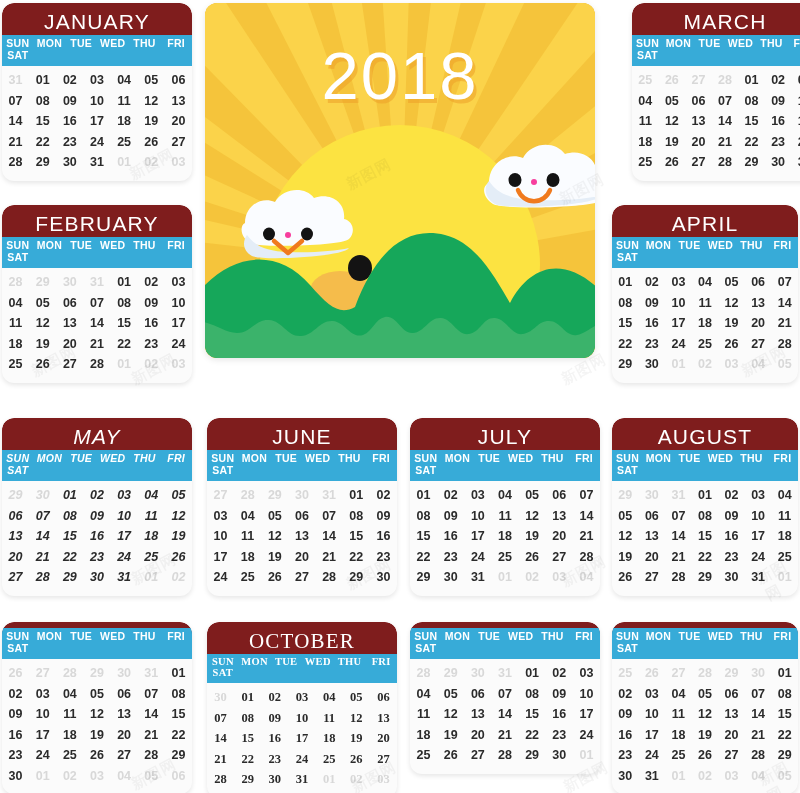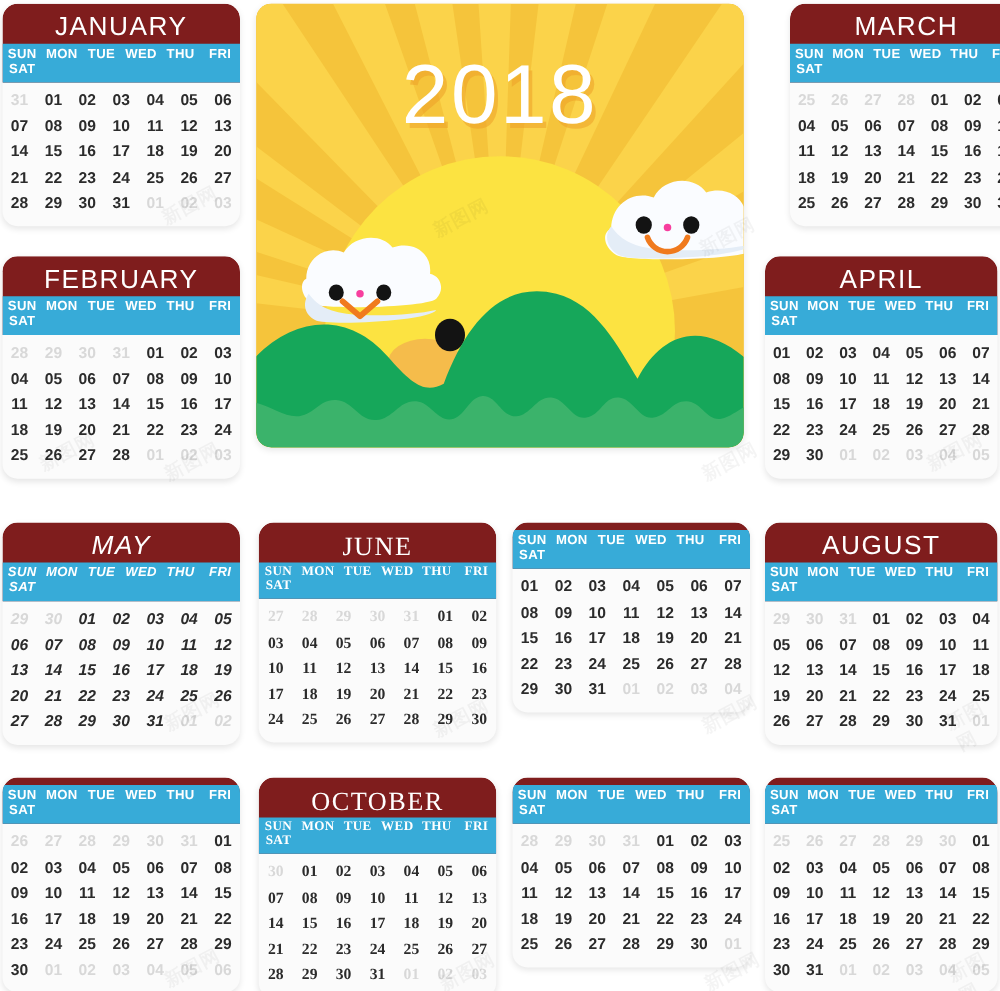--- a/index.html
+++ b/index.html
@@ -468,21 +468,21 @@
           <div class="day">26</div>
           <div class="day">27</div>
           <div class="day">28</div>
           <div class="day">29</div>
           <div class="day">30</div>
           <div class="day">31</div>
           <div class="day muted">01</div>
           <div class="day muted">02</div>
         </div>
       </div>
-      <div class="month-card" style="left: 207px; top: 418px; width: 190px; font-family: Liberation Serif, serif;">
+      <div class="month-card" style="left: 207px; top: 418px; width: 190px;">
         <div class="month-header">
           <div class="month-title">JUNE</div>
           <div class="weekday-row">
             <div class="weekday">SUN</div>
             <div class="weekday">MON</div>
             <div class="weekday">TUE</div>
             <div class="weekday">WED</div>
             <div class="weekday">THU</div>
             <div class="weekday">FRI</div>
             <div class="weekday">SAT</div>
@@ -521,20 +521,21 @@
           <div class="day">25</div>
           <div class="day">26</div>
           <div class="day">27</div>
           <div class="day">28</div>
           <div class="day">29</div>
           <div class="day">30</div>
         </div>
       </div>
       <div class="month-card" style="left: 410px; top: 418px; width: 190px;">
         <div class="month-header">
+          <div class="month-title">JULY</div>
           <div class="weekday-row">
             <div class="weekday">SUN</div>
             <div class="weekday">MON</div>
             <div class="weekday">TUE</div>
             <div class="weekday">WED</div>
             <div class="weekday">THU</div>
             <div class="weekday">FRI</div>
             <div class="weekday">SAT</div>
           </div>
         </div>

